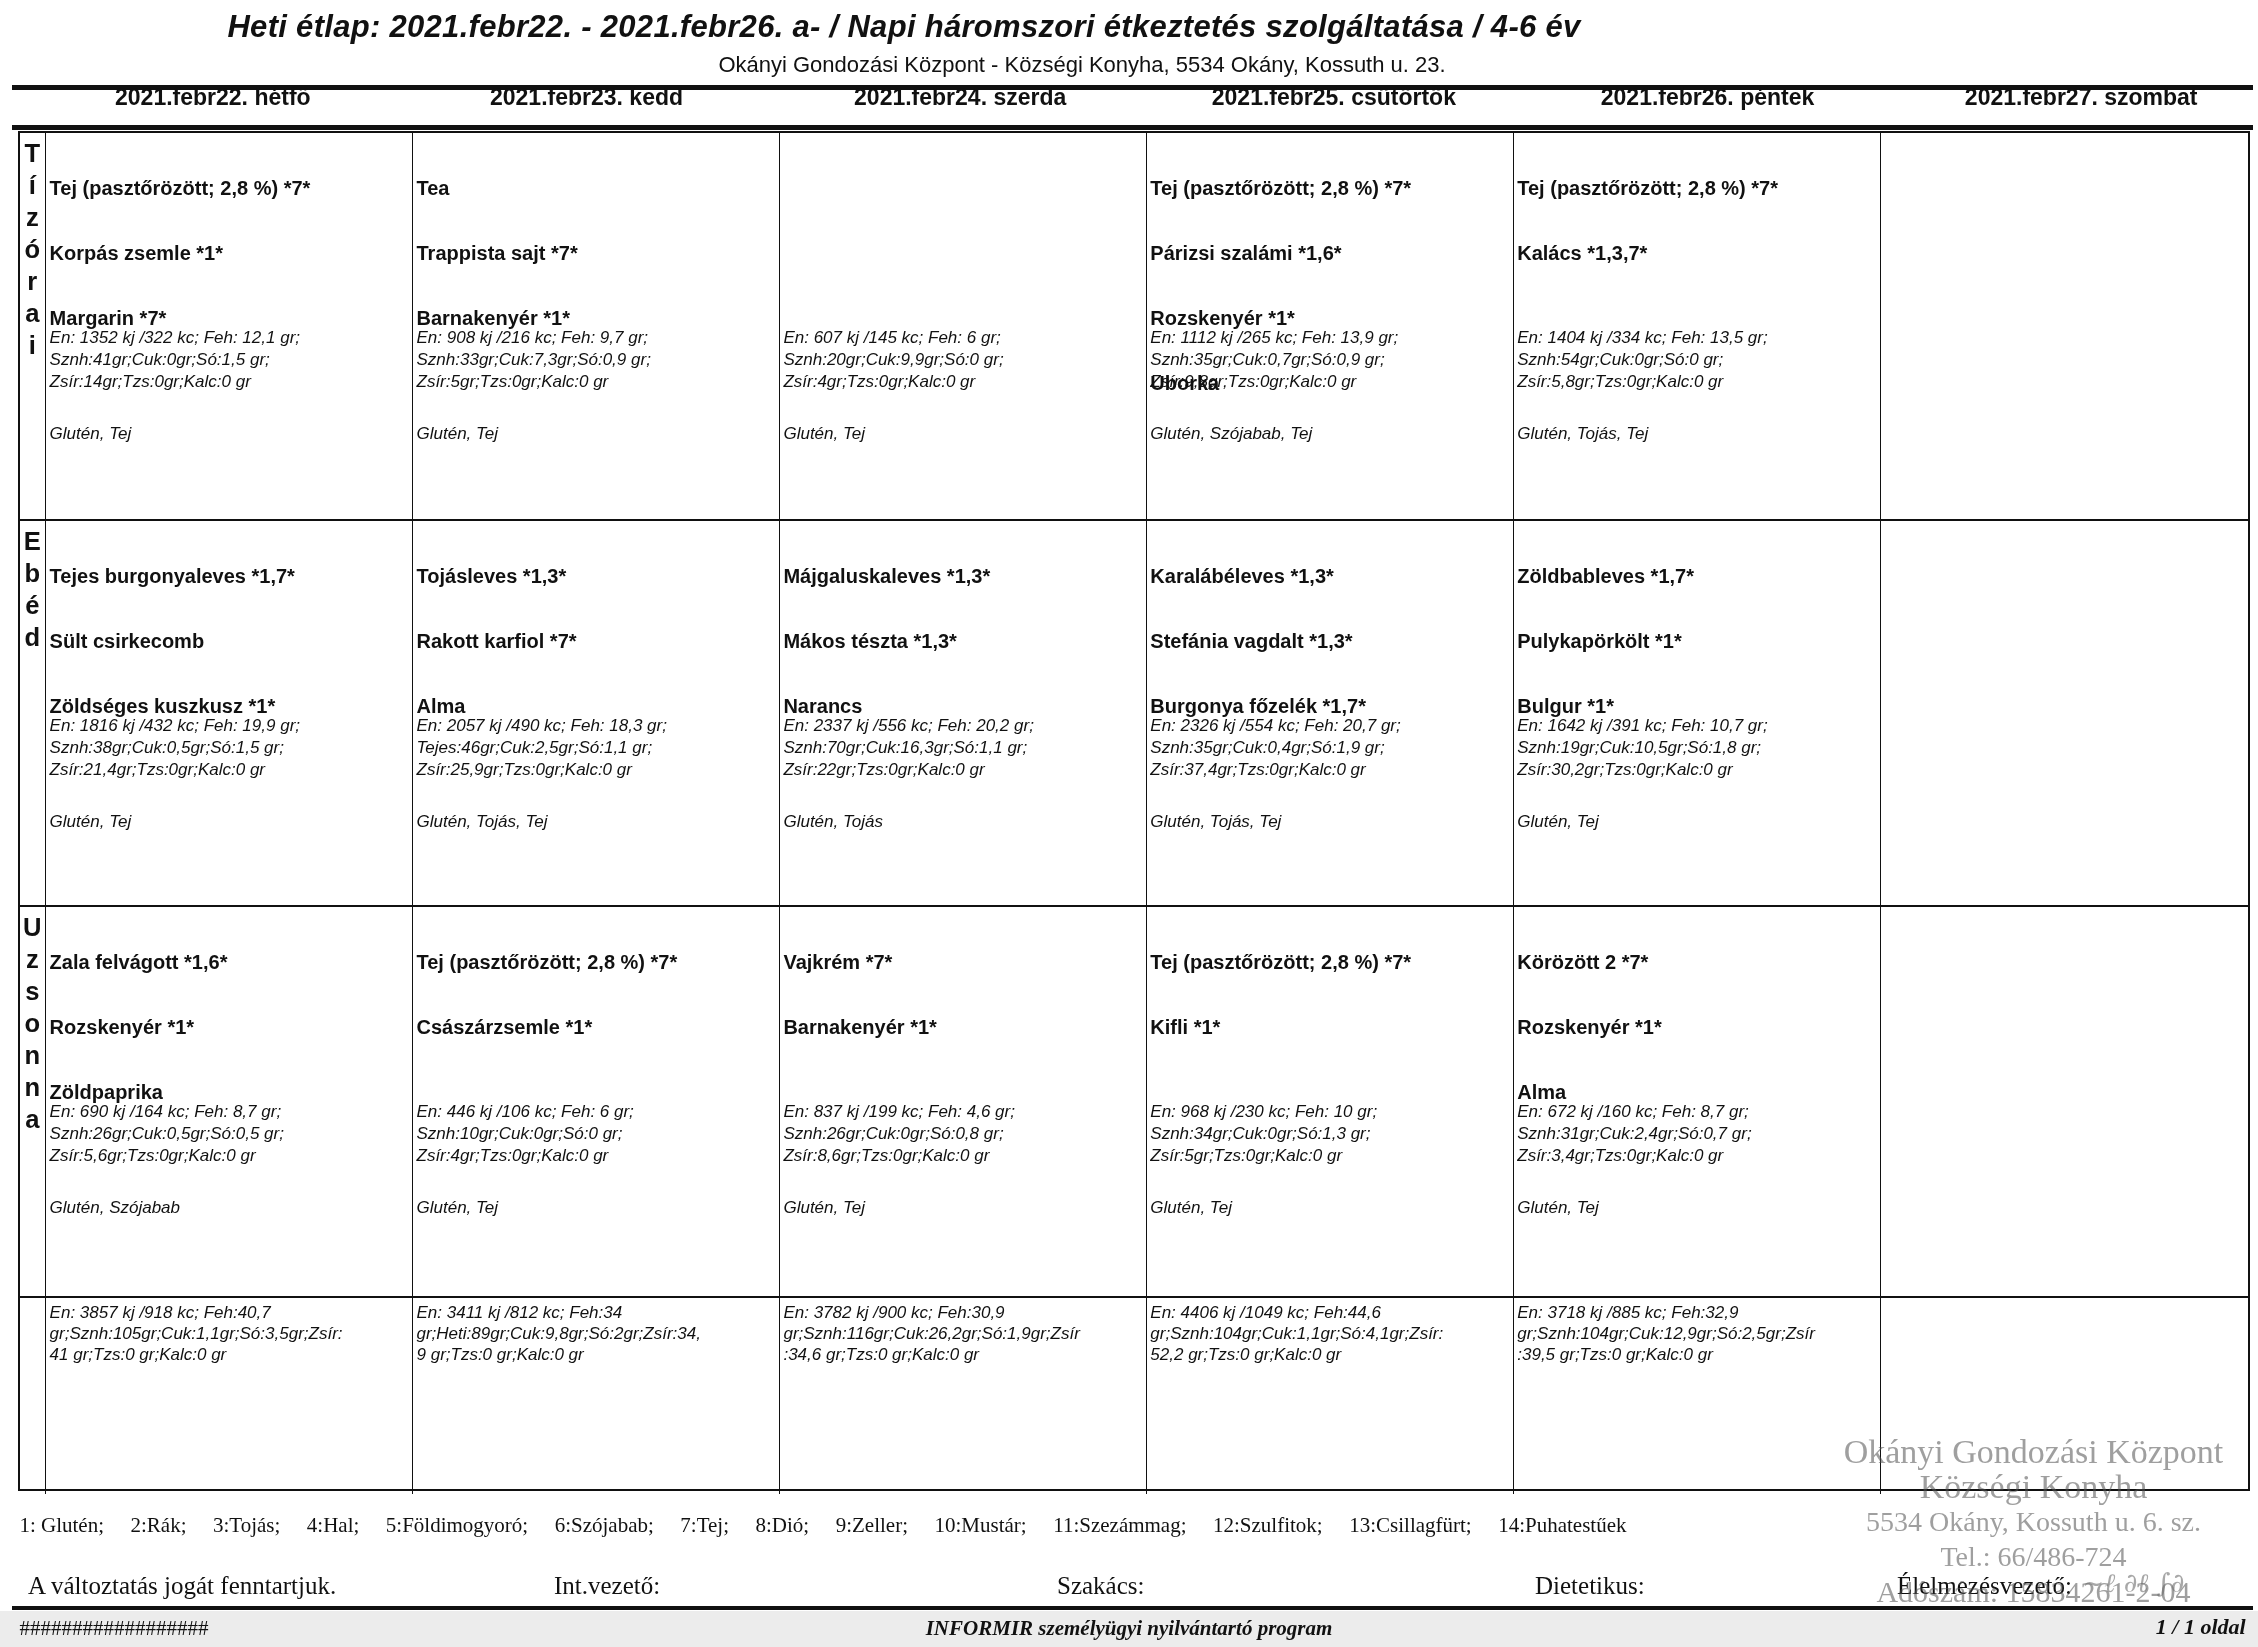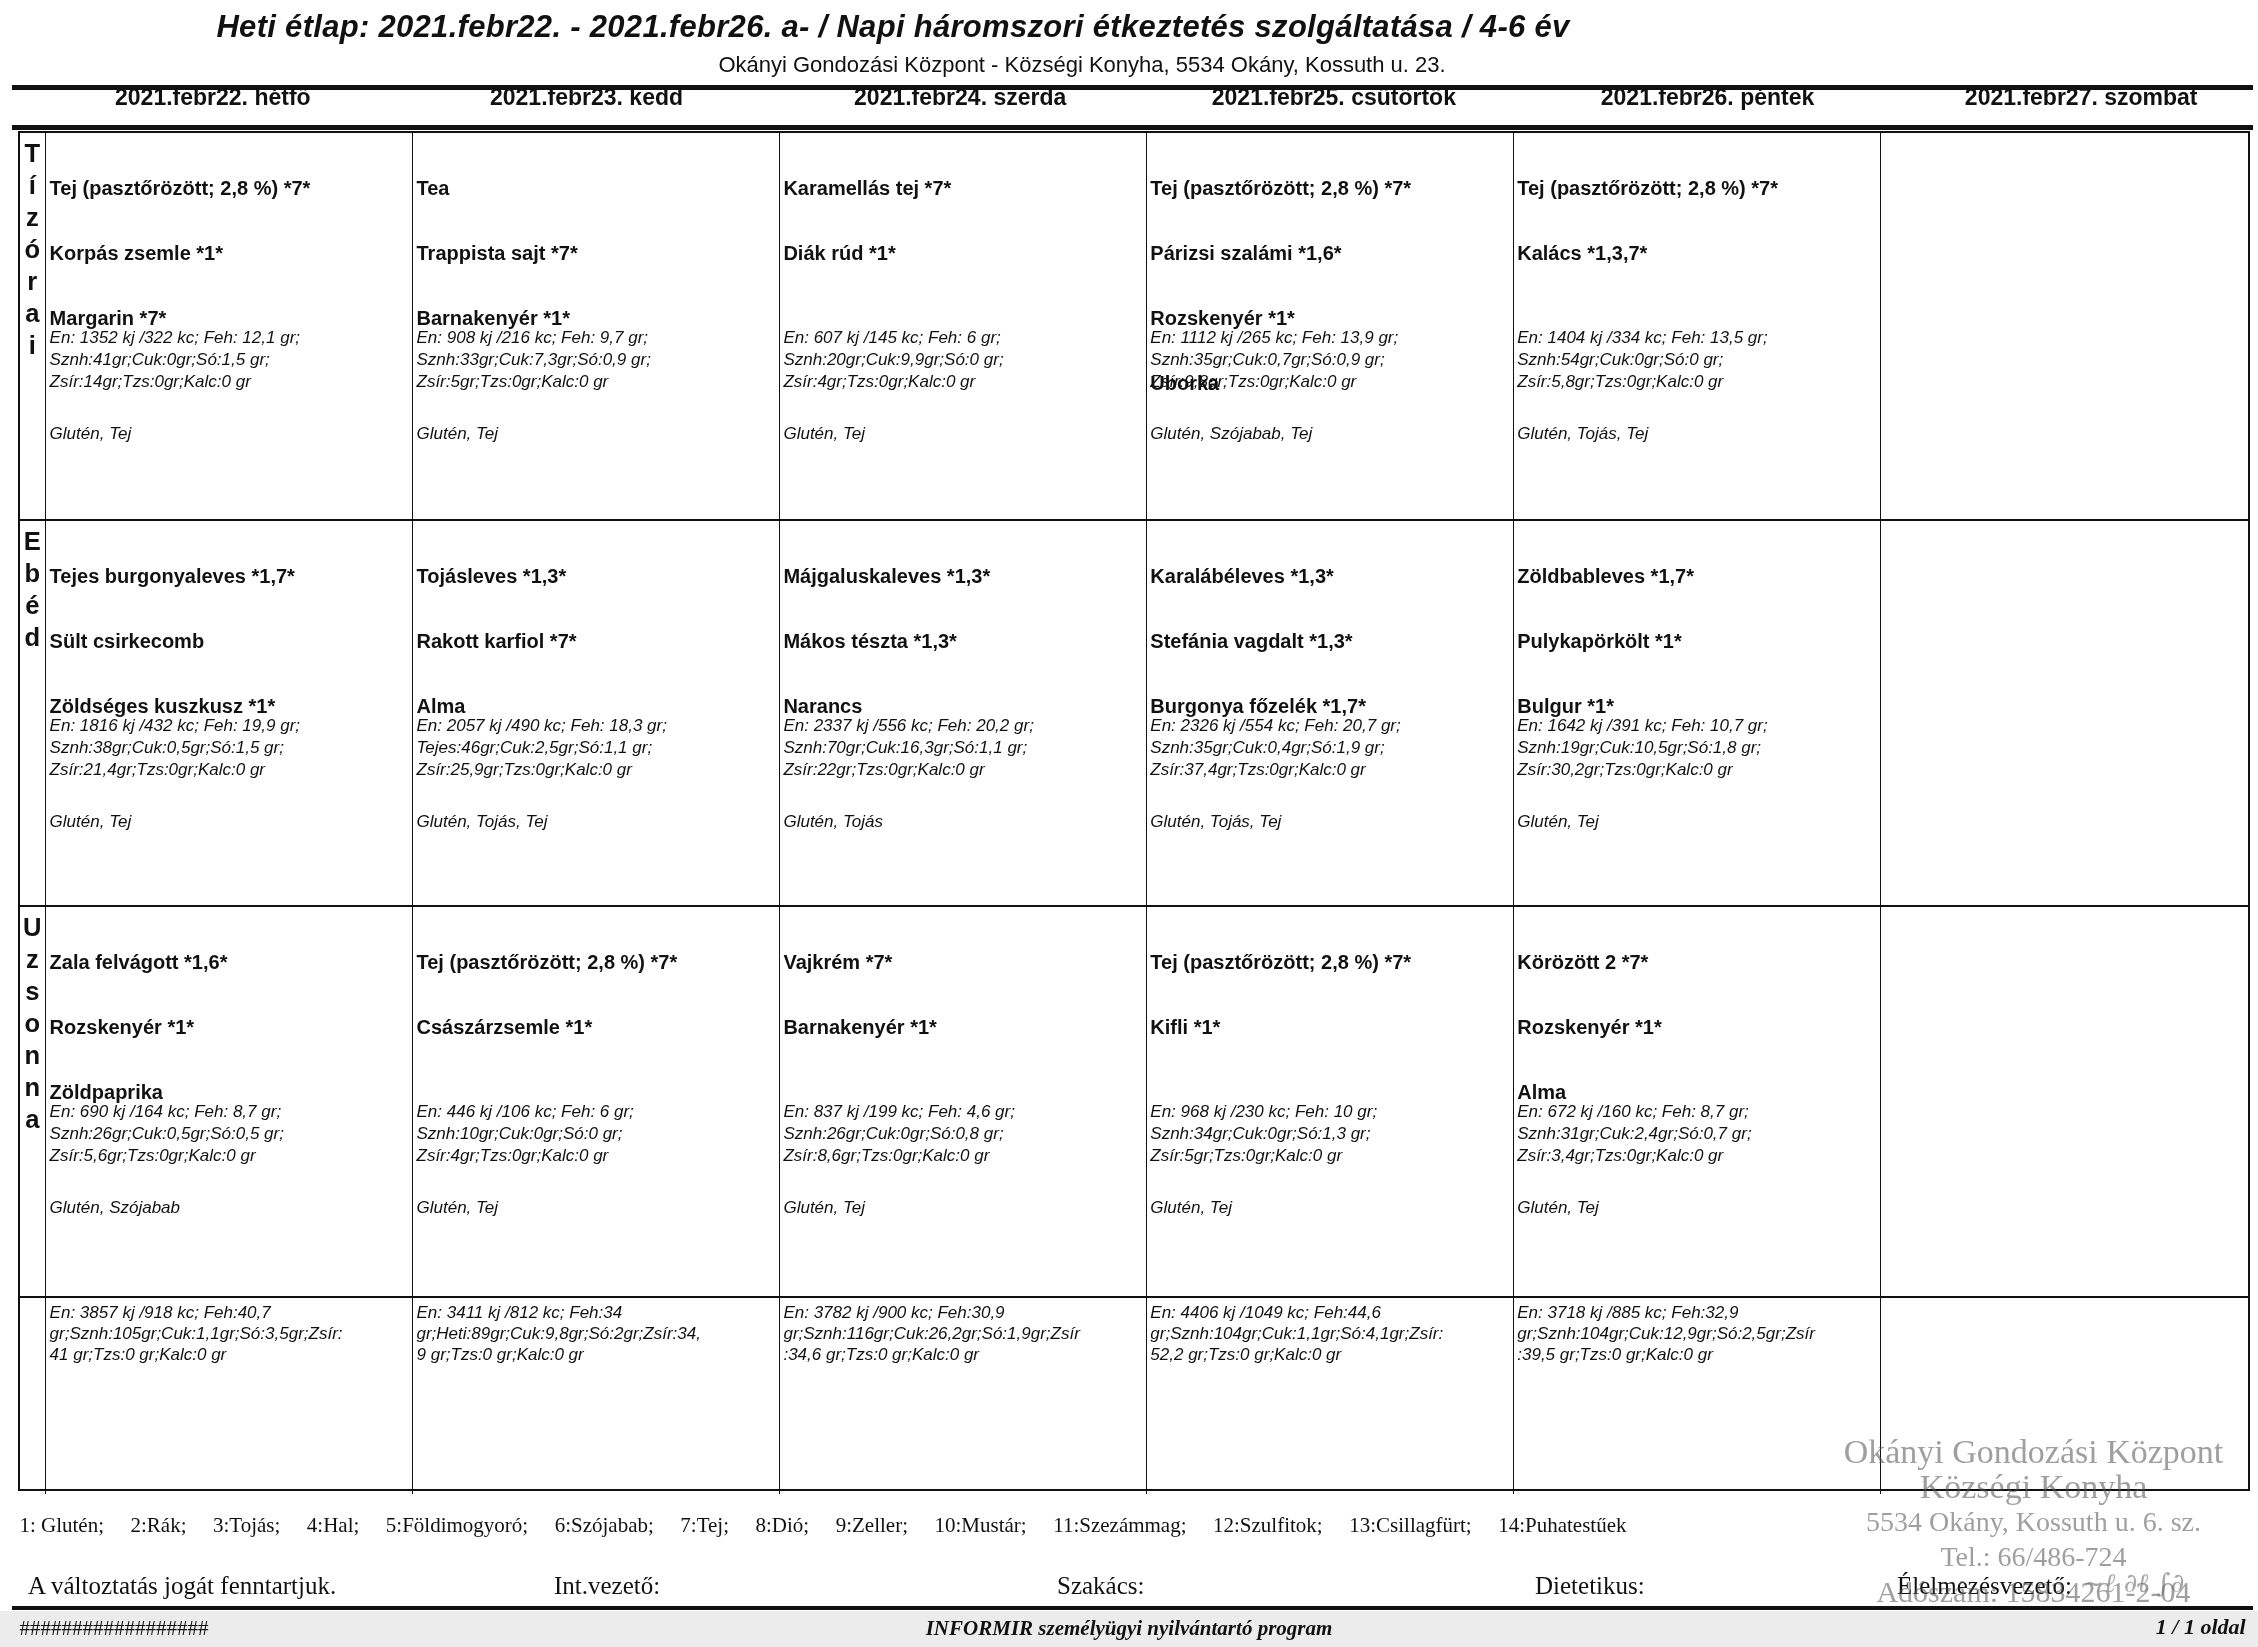--- a/index.html
+++ b/index.html
@@ -1,17 +1,17 @@
 <!DOCTYPE html>
 <html style="font-size:14px"><head>
 <meta charset="utf-8">
 <style>
   html, body { margin: 0; padding: 0; background: #ffffff; }
   body { width: 2258px; height: 1648px; position: relative; overflow: hidden; color: #111; font-family: "Liberation Sans", sans-serif; }
-  .title { position: absolute; left: 0; width: 1786px; top: 8.8px; text-align: center; font-size: 31px; font-weight: bold; font-style: italic; letter-spacing: 0.3px; }
+  .title { position: absolute; left: 0; width: 1786px; top: 8.8px; text-align: center; font-size: 31px; font-weight: bold; font-style: italic; letter-spacing: 0.3px; padding-left: 11px; }
   .subtitle { position: absolute; left: 0; width: 2164px; top: 52px; text-align: center; font-size: 22px; }
   .rule { position: absolute; left: 12.4px; width: 2241px; height: 5.3px; background: #111; }
   .rule.top { top: 85px; }
   .rule.under { top: 125px; }
   .day-headers { position: absolute; top: 80px; left: 44px; width: 2206px; height: 35px; display: flex; gap: 36px; }
   .day-header { flex: 1; text-align: center; font-size: 23px; font-weight: bold; line-height: 35px; }
   .grid { position: absolute; left: 17.6px; top: 131px; width: 2232px; height: 1360px; border: 2.6px solid #111; box-sizing: border-box; display: grid; grid-template-columns: 26.5px repeat(6, 1fr); grid-template-rows: 388px 386px 391px 196px; }
   .cell { border-right: 1.8px solid #111; border-bottom: 2.6px solid #111; position: relative; box-sizing: border-box; }
   .row-label { border-right: 1.8px solid #111; border-bottom: 2.6px solid #111; display: flex; flex-direction: column; align-items: center; padding-top: 3.5px; font-weight: bold; font-size: 25.6px; line-height: 32px; box-sizing: border-box; }
   .row-label span { display: block; }
@@ -85,24 +85,20 @@
         <div>Barnakenyér *1*</div>
       </div>
     <div class="nutrition">
         <div>En: 908 kj /216 kc; Feh: 9,7 gr;</div>
         <div>Sznh:33gr;Cuk:7,3gr;Só:0,9 gr;</div>
         <div>Zsír:5gr;Tzs:0gr;Kalc:0 gr</div>
       </div>
     <div class="allergens">Glutén, Tej</div>
   </div>
   <div class="cell">
-    <div class="items">
-        <div>Karamellás tej *7*</div>
-        <div>Diák rúd *1*</div>
-      </div>
     <div class="nutrition">
         <div>En: 607 kj /145 kc; Feh: 6 gr;</div>
         <div>Sznh:20gr;Cuk:9,9gr;Só:0 gr;</div>
         <div>Zsír:4gr;Tzs:0gr;Kalc:0 gr</div>
       </div>
     <div class="allergens">Glutén, Tej</div>
   </div>
   <div class="cell">
     <div class="items">
         <div>Tej (pasztőrözött; 2,8 %) *7*</div>

